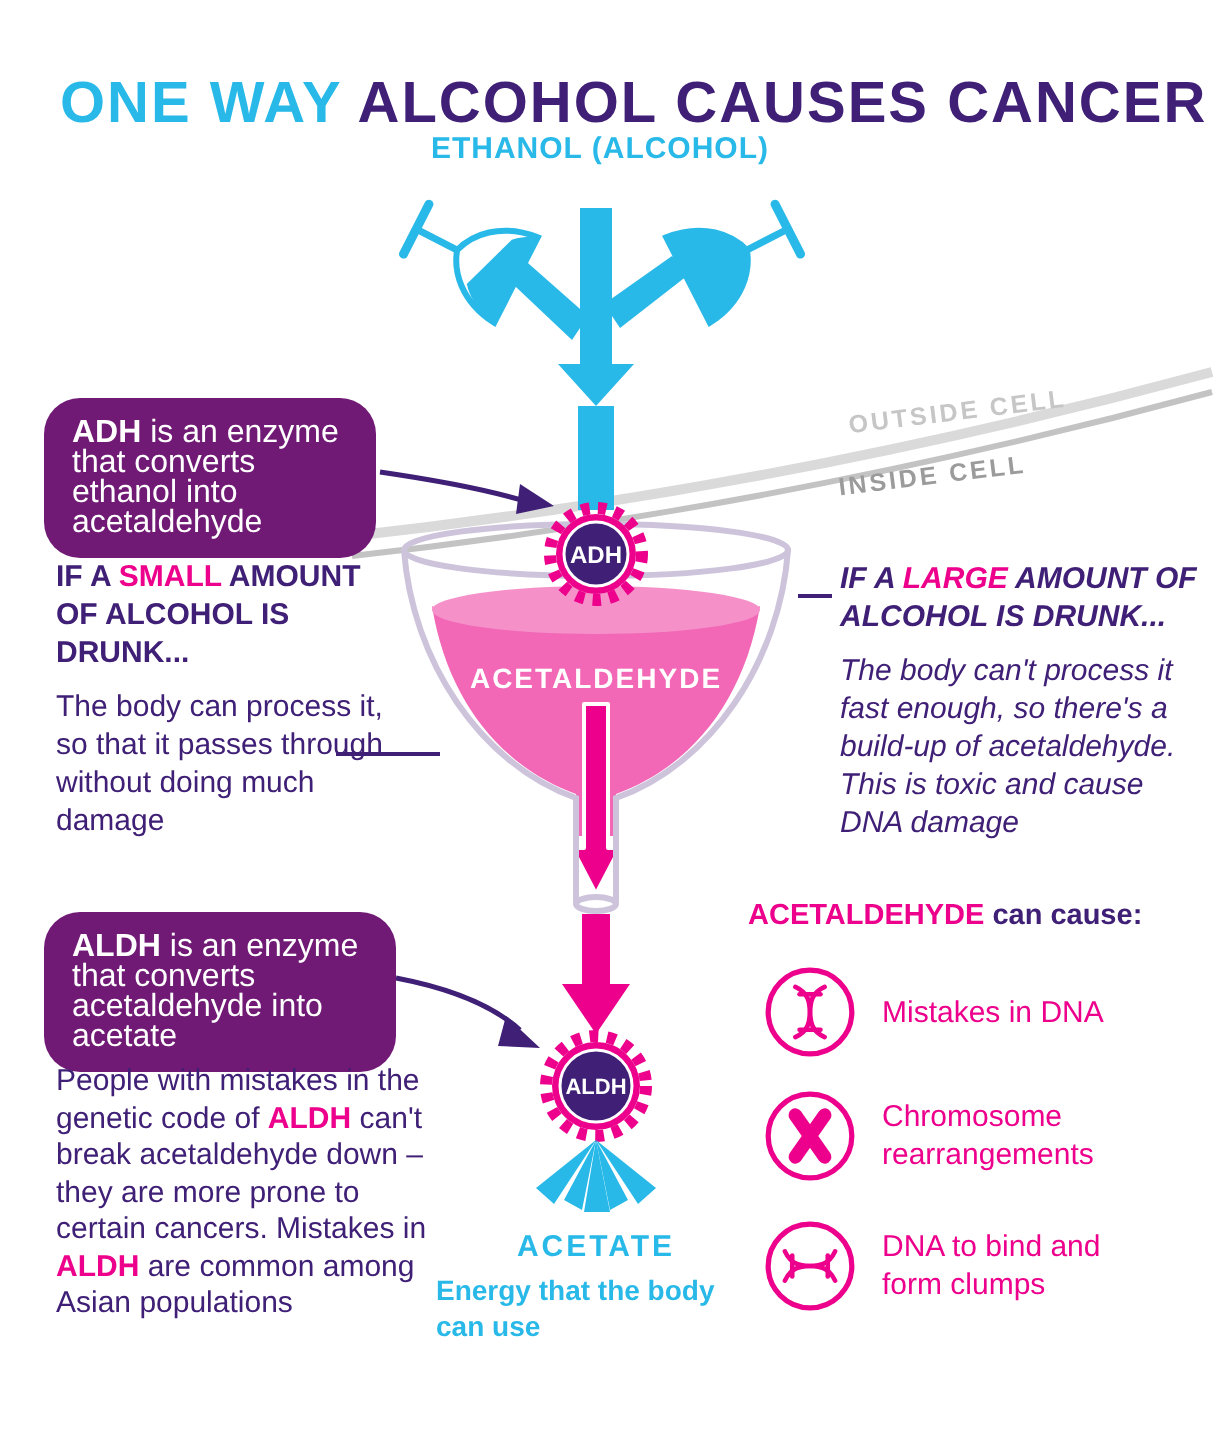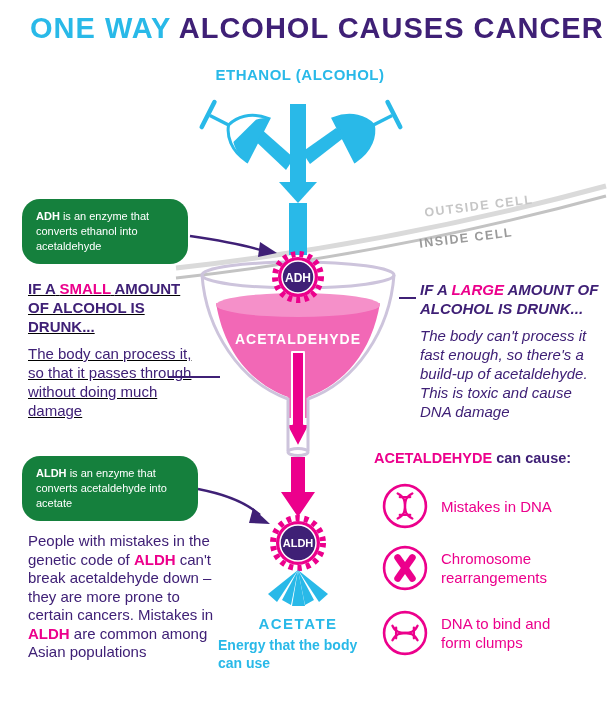--- a/index.html
+++ b/index.html
@@ -2,34 +2,34 @@
 <html><head>
 <meta charset="utf-8">
 <style>
   html,body{margin:0;padding:0;background:#fff;}
   #stage{position:relative;width:609px;height:715px;background:#fff;overflow:hidden;
          font-family:"Liberation Sans",sans-serif;}
   .abs{position:absolute;}
   .cyan{color:#29B9E8;}
   .purple{color:#3F2076;}
   .pinkc{color:#EC008C;}
-  .title{left:30px;top:12px;font-size:29px;font-weight:bold;letter-spacing:1px;white-space:nowrap;}
+  .title{left:30px;top:36px;font-size:29px;font-weight:bold;letter-spacing:1px;white-space:nowrap;}
   .ethanol{left:190px;top:66px;width:220px;text-align:center;font-size:15px;font-weight:bold;
            color:#29B9E8;letter-spacing:.5px;}
   .cell-label{font-size:12.5px;font-weight:bold;letter-spacing:1.5px;transform:rotate(-7deg);white-space:nowrap;}
   .outside{left:424px;top:199px;color:#c6c6c6;}
   .inside{left:419px;top:231px;color:#9b9b9b;}
-  .bubble{background:#15803d;color:#fff;border-radius:18px;padding:10px 14px;font-size:11px;line-height:15px;}
+  .bubble{background:#701a75;color:#fff;border-radius:18px;padding:10px 14px;font-size:16px;line-height:15px;}
   .bubble b{font-weight:bold;}
   .adh-bubble{left:22px;top:199px;width:138px;}
   .aldh-bubble{left:22px;top:456px;width:148px;}
   .heading{font-size:15px;font-weight:bold;color:#3F2076;line-height:19px;}
   .heading .pinkc{font-weight:bold;}
   .body-text{font-size:15px;color:#3F2076;line-height:19px;margin-top:8px;}
-  .small-block{left:28px;top:279px;width:165px;text-decoration:underline;}
+  .small-block{left:28px;top:279px;width:165px;}
   .large-block{left:420px;top:280px;width:180px;font-style:italic;}
   .funnel-label{left:208px;top:331px;width:180px;text-align:center;color:#fff;font-weight:bold;
                 font-size:14px;letter-spacing:1px;}
   .acetate{left:228px;top:615px;width:140px;text-align:center;color:#29B9E8;font-weight:bold;
            font-size:15px;letter-spacing:1.5px;}
   .acetate-caption{left:218px;top:636px;width:160px;text-align:left;color:#29B9E8;font-weight:bold;
                    font-size:14px;line-height:18px;}
   .note{left:28px;top:532px;width:192px;font-size:15px;line-height:18.5px;color:#3F2076;}
   .note .pinkc{font-weight:bold;}
   .causes-heading{left:374px;top:450px;font-size:14.5px;font-weight:bold;white-space:nowrap;}

